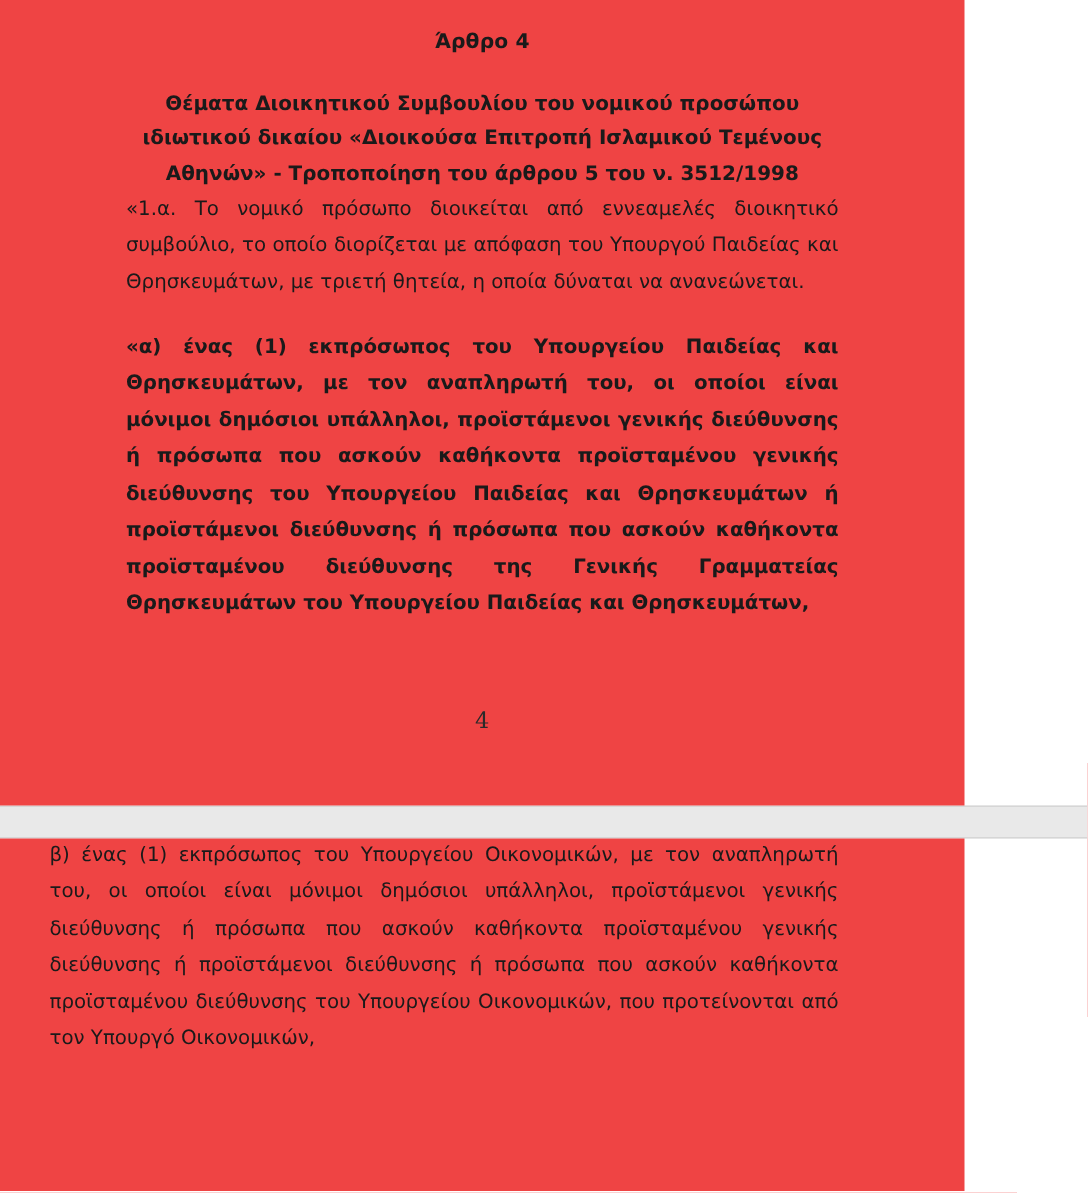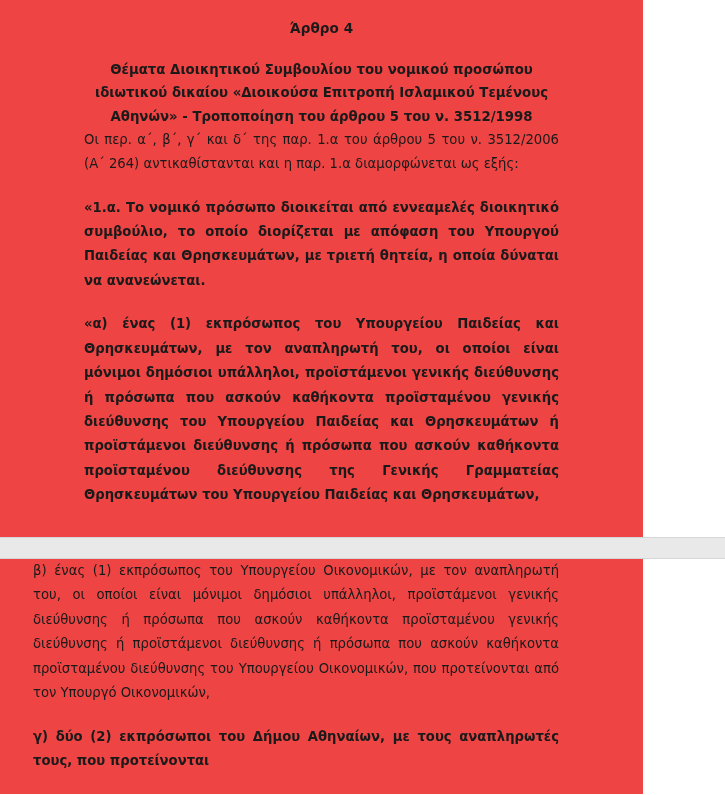--- a/index.html
+++ b/index.html
@@ -88,27 +88,25 @@
     padding-left: 33px;
   }
 </style>
 </head>
 <body>
 
 <div class="page page-1">
   <h1 class="article-title">Άρθρο 4</h1>
   <h2 class="doc-heading">Θέματα Διοικητικού Συμβουλίου του νομικού προσώπου ιδιωτικού δικαίου «Διοικούσα Επιτροπή Ισλαμικού Τεμένους Αθηνών» - Τροποποίηση του άρθρου 5 του ν. 3512/1998</h2>
   <div class="body-block">
-    <p class="para first-para">Οι περ. α΄, β΄, γ΄ και δ΄ της παρ. 1.α του άρθρου 5 του ν. 3512/2006 (Α΄ 264) αντικαθίστανται και η παρ. 1.α διαμορφώνεται ως εξής:</p>
     <p class="para">«1.α. Το νομικό πρόσωπο διοικείται από εννεαμελές διοικητικό συμβούλιο, το οποίο διορίζεται με απόφαση του Υπουργού Παιδείας και Θρησκευμάτων, με τριετή θητεία, η οποία δύναται να ανανεώνεται.</p>
     <p class="para">«α) ένας (1) εκπρόσωπος του Υπουργείου Παιδείας και Θρησκευμάτων, με τον αναπληρωτή του, οι οποίοι είναι μόνιμοι δημόσιοι υπάλληλοι, προϊστάμενοι γενικής διεύθυνσης ή πρόσωπα που ασκούν καθήκοντα προϊσταμένου γενικής διεύθυνσης του Υπουργείου Παιδείας και Θρησκευμάτων ή προϊστάμενοι διεύθυνσης ή πρόσωπα που ασκούν καθήκοντα προϊσταμένου διεύθυνσης της Γενικής Γραμματείας Θρησκευμάτων του Υπουργείου Παιδείας και Θρησκευμάτων,</p>
   </div>
   <div class="page-number">4</div>
 </div>
 
 <div class="page-gap"></div>
 
 <div class="page page-2">
   <div class="body-block p2-first">
     <p class="para">β) ένας (1) εκπρόσωπος του Υπουργείου Οικονομικών, με τον αναπληρωτή του, οι οποίοι είναι μόνιμοι δημόσιοι υπάλληλοι, προϊστάμενοι γενικής διεύθυνσης ή πρόσωπα που ασκούν καθήκοντα προϊσταμένου γενικής διεύθυνσης ή προϊστάμενοι διεύθυνσης ή πρόσωπα που ασκούν καθήκοντα προϊσταμένου διεύθυνσης του Υπουργείου Οικονομικών, που προτείνονται από τον Υπουργό Οικονομικών,</p>
-    <p class="para">γ) δύο (2) εκπρόσωποι του Δήμου Αθηναίων, με τους αναπληρωτές τους, που προτείνονται</p>
   </div>
 </div>
 
 </body></html>

